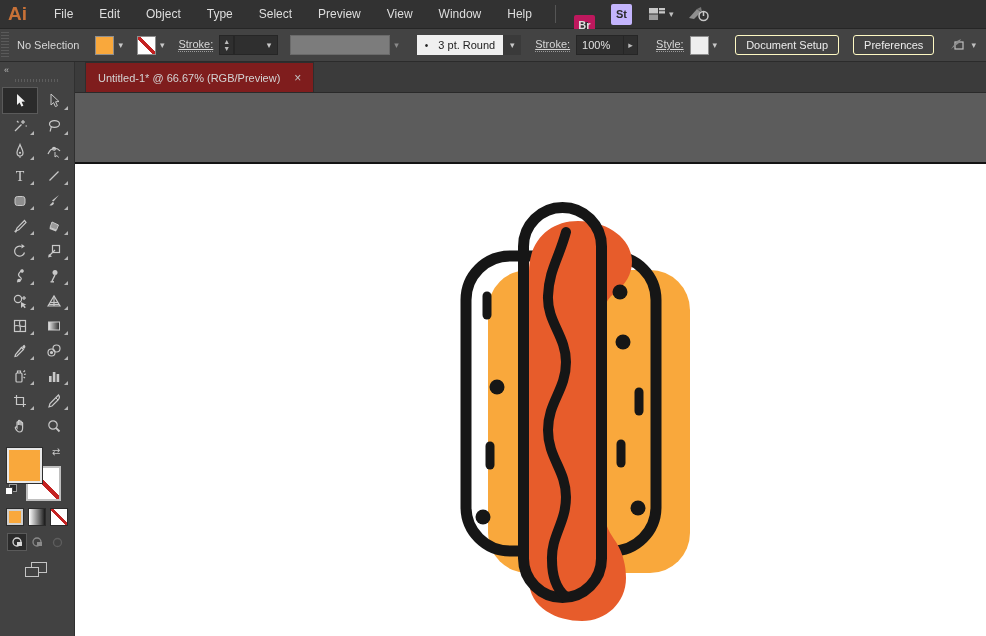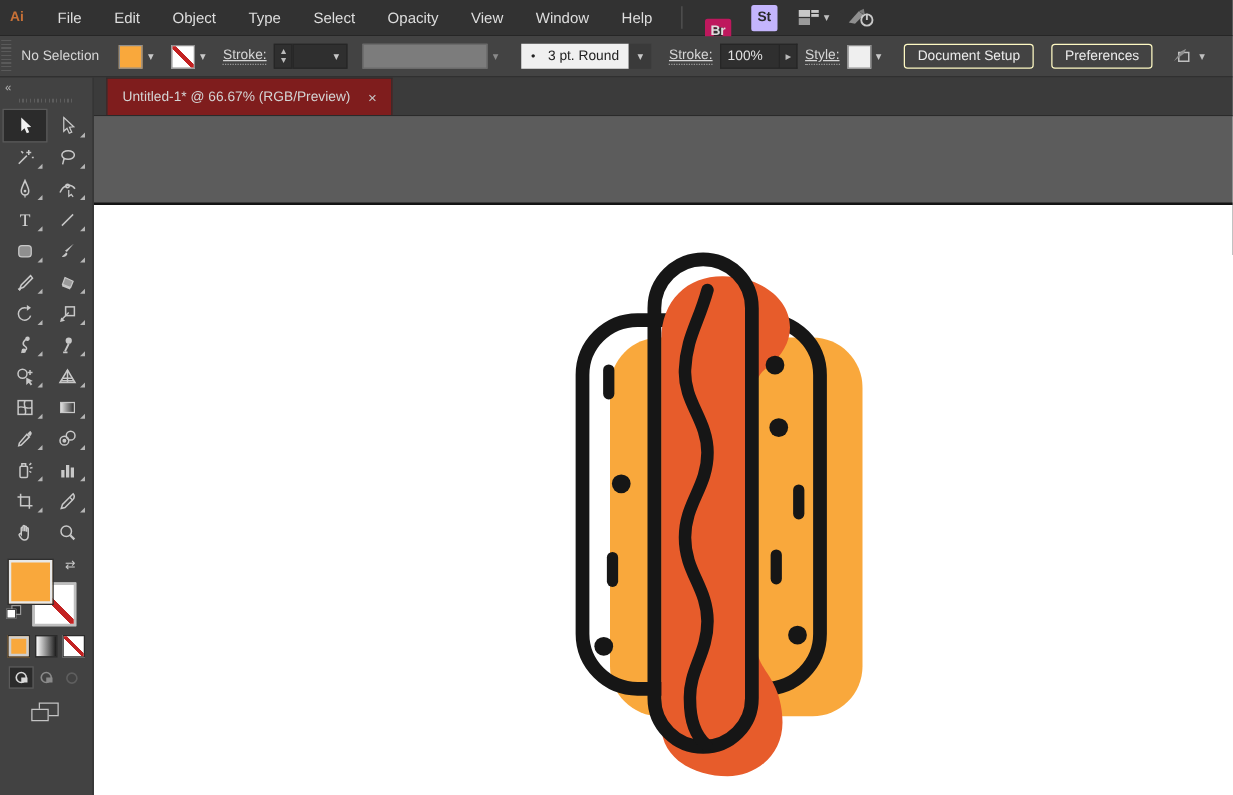--- a/index.html
+++ b/index.html
@@ -3,21 +3,21 @@
 <meta charset="utf-8">
 <style>
   * { margin:0; padding:0; box-sizing:border-box; }
   html,body { width:986px; height:636px; overflow:hidden; background:#5C5C5C;
     font-family:"Liberation Sans", sans-serif; -webkit-font-smoothing:antialiased; }
 
   
   #menubar { position:absolute; left:0; top:0; width:986px; height:29px;
     background:#323232; display:flex; align-items:center; padding-left:8px;
     border-bottom:1px solid #262626; z-index:10; }
-  #ai-logo { color:#C87137; font-weight:bold; font-size:11px; margin-right:14px; letter-spacing:0; }
+  #ai-logo { color:#C87137; font-weight:bold; font-size:19px; margin-right:14px; letter-spacing:0; }
   .menu-item { color:#DEDEDE; font-size:12px; padding:0 13px; height:29px;
     display:flex; align-items:center; cursor:default; }
   .menu-sep { width:1px; height:18px; background:#555; margin:0 10px; }
   .mb-btn { width:21px; height:21px; display:flex; align-items:center; justify-content:center;
     font-size:11px; font-weight:bold; margin:0 8px; border-radius:2px; }
   #br-btn { border:7px solid #be185d; color:#DDD;margin-top:22px; }
   #st-btn { background:#c4b5fd; color:#2a2a2a; }
   .chev { color:#C0C0C0; font-size:9px; margin-left:3px; }
 
   
@@ -112,21 +112,21 @@
 </head>
 <body>
 
 <div id="menubar">
   <span id="ai-logo">Ai</span>
   <span class="menu-item">File</span>
   <span class="menu-item">Edit</span>
   <span class="menu-item">Object</span>
   <span class="menu-item">Type</span>
   <span class="menu-item">Select</span>
-  <span class="menu-item">Opacity</span>
+  <span class="menu-item">Preview</span>
   <span class="menu-item">View</span>
   <span class="menu-item">Window</span>
   <span class="menu-item">Help</span>
   <div class="menu-sep"></div>
   <div class="mb-btn" id="br-btn">Br</div>
   <div class="mb-btn" id="st-btn">St</div>
   <div style="display:flex;align-items:center;margin:0 8px;">
     <svg width="18" height="14" viewBox="0 0 18 14">
       <rect x="1" y="1" width="9" height="5.5" fill="#C8C8C8"></rect>
       <rect x="11" y="1" width="6" height="2.3" fill="#C8C8C8"></rect>
@@ -171,21 +171,21 @@
     <span>3 pt. Round</span>
   </div>
   <div id="profile-chev">
     <span class="dd-chev">▾</span>
   </div>
 
   <span class="u-label" style="margin-left:14px">Stroke:</span>
   <div class="dark-field" id="opacity-field">100%</div>
   <div id="opacity-arrow">▸</div>
 
-  <span class="u-label" style="margin-left:6px">Style:</span>
+  <span class="u-label" style="margin-left:18px">Style:</span>
   <div id="style-swatch"></div>
   <span class="dd-chev">▾</span>
 
   <div class="cb-btn">Document Setup</div>
   <div class="cb-btn">Preferences</div>
 
   <div style="display:flex;align-items:center;margin-left:14px;">
     <svg width="20" height="16" viewBox="0 0 20 16">
       <rect x="7" y="5" width="8" height="7" fill="none" stroke="#C0C0C0" stroke-width="1.2"></rect>
       <path d="M3 12 L9 4 L13 2 L11 6 Z" fill="#8f8f8f"></path>

